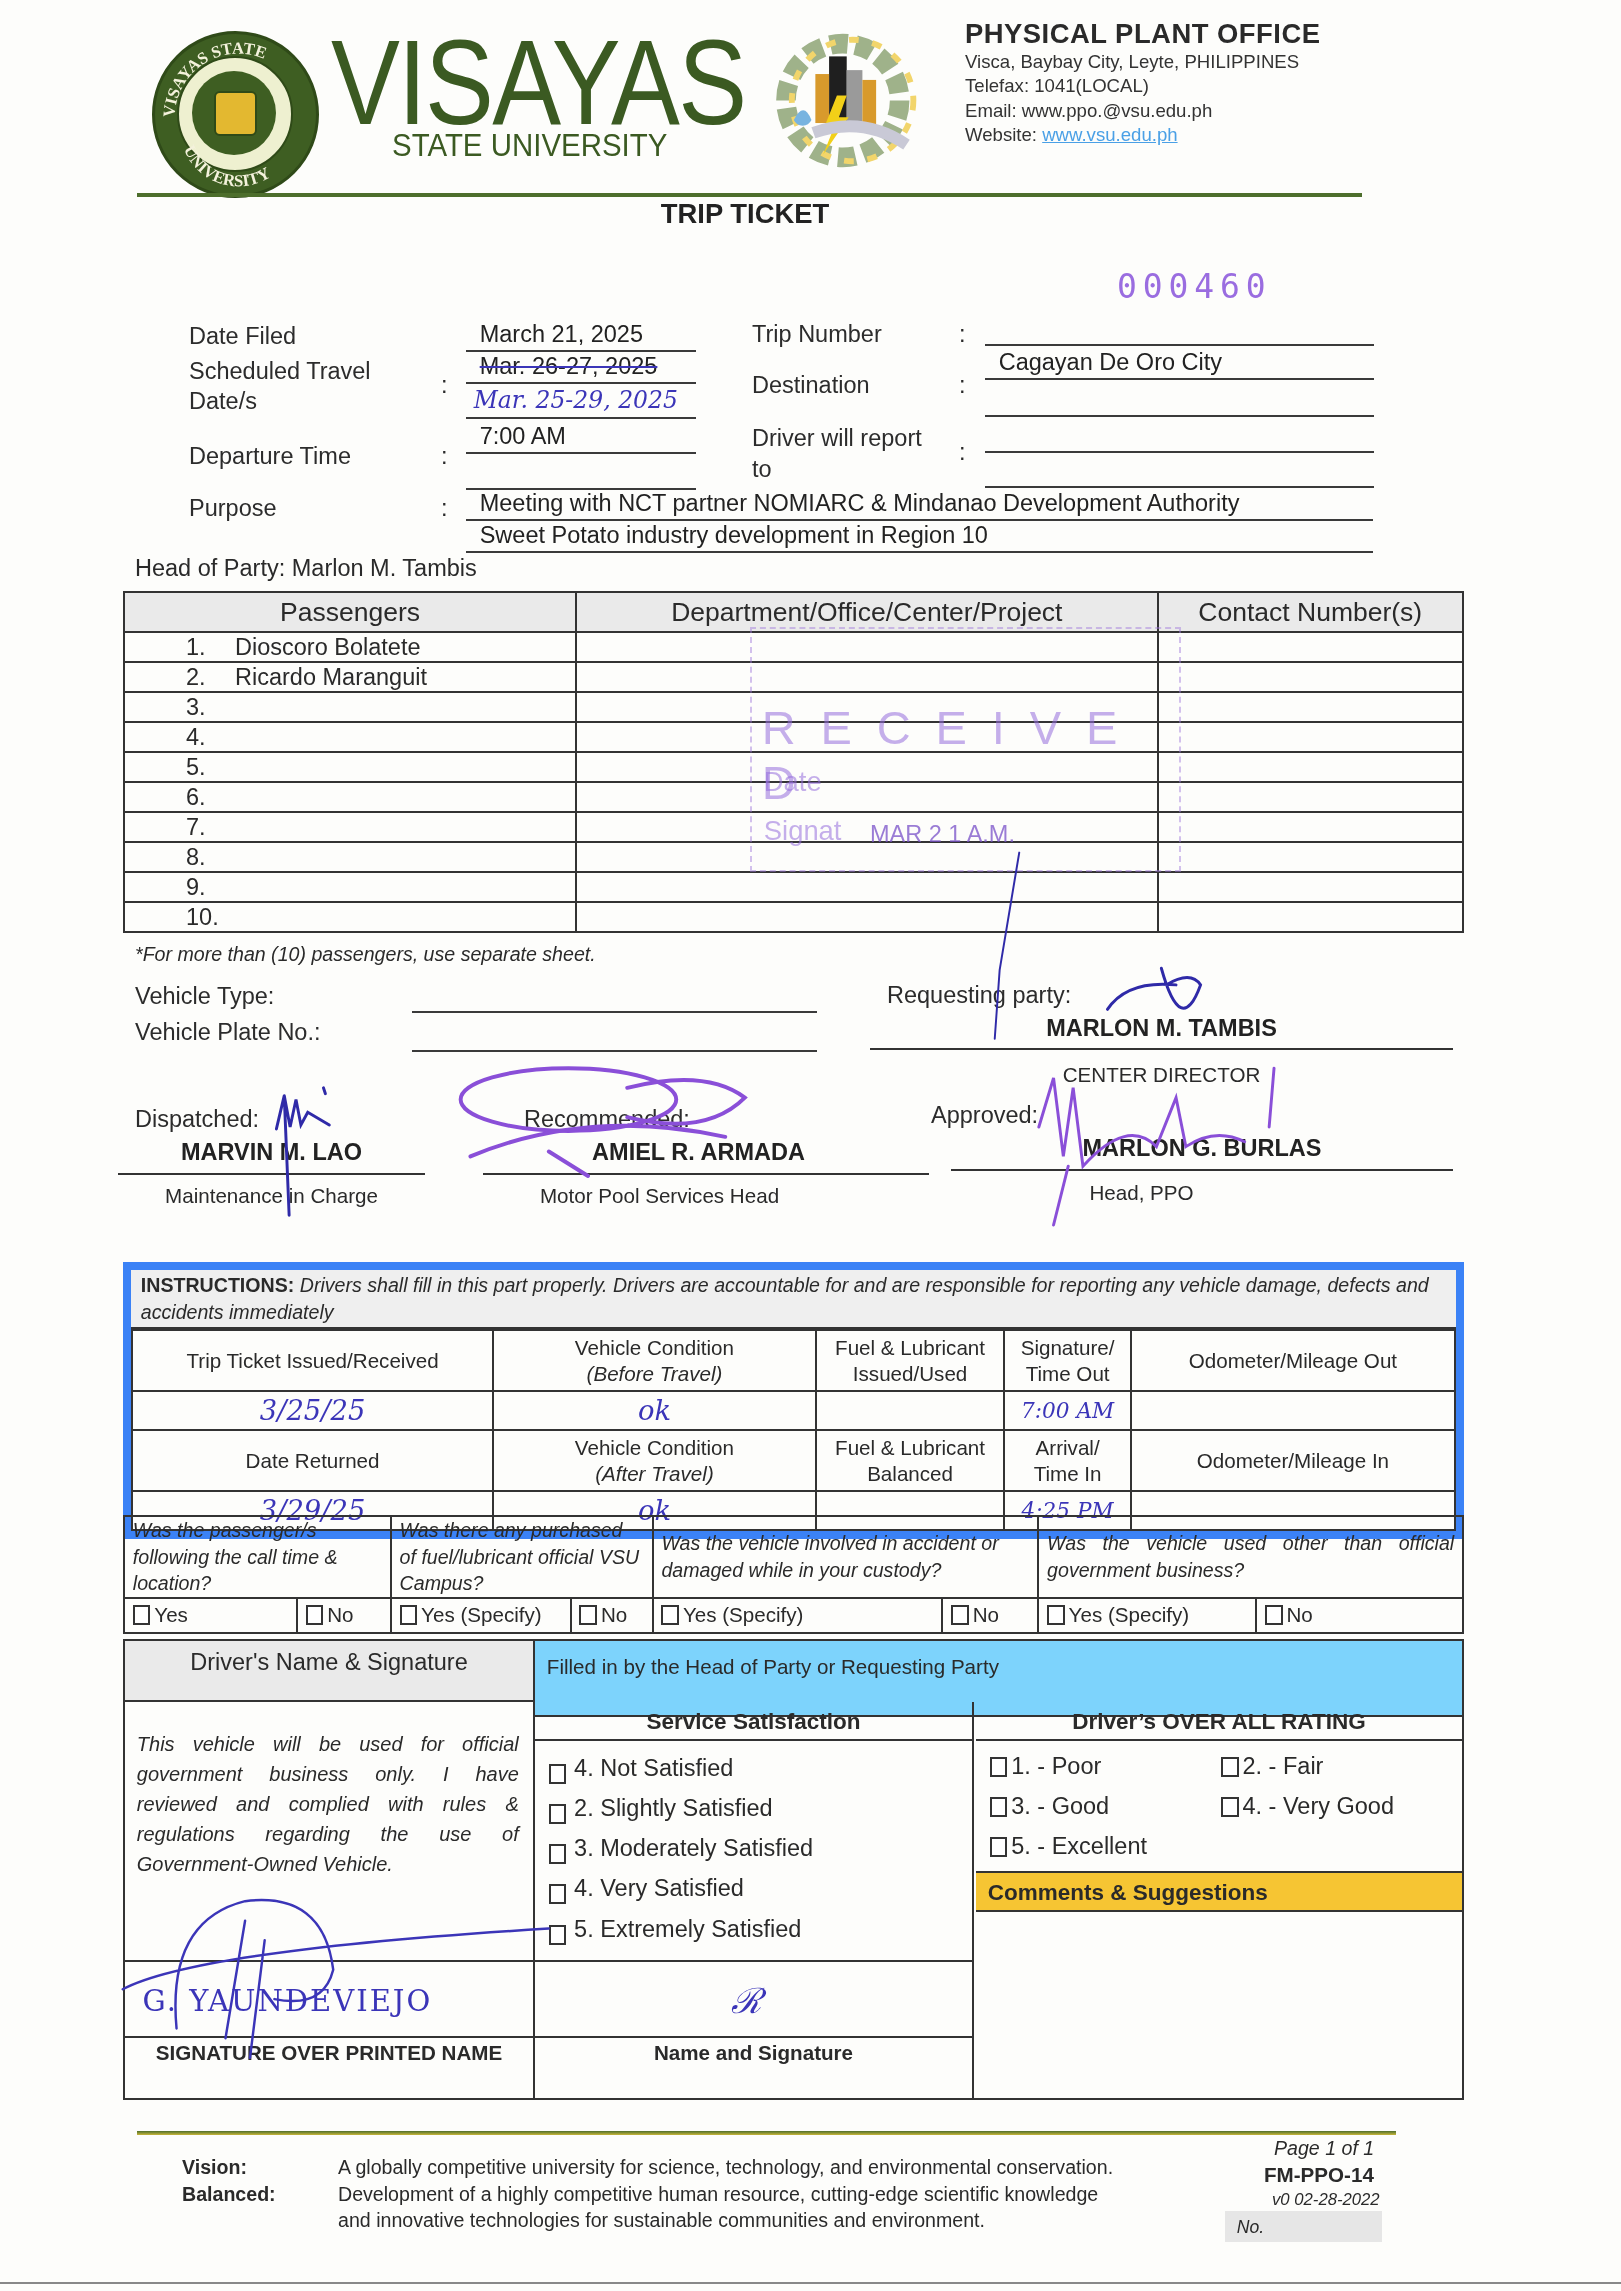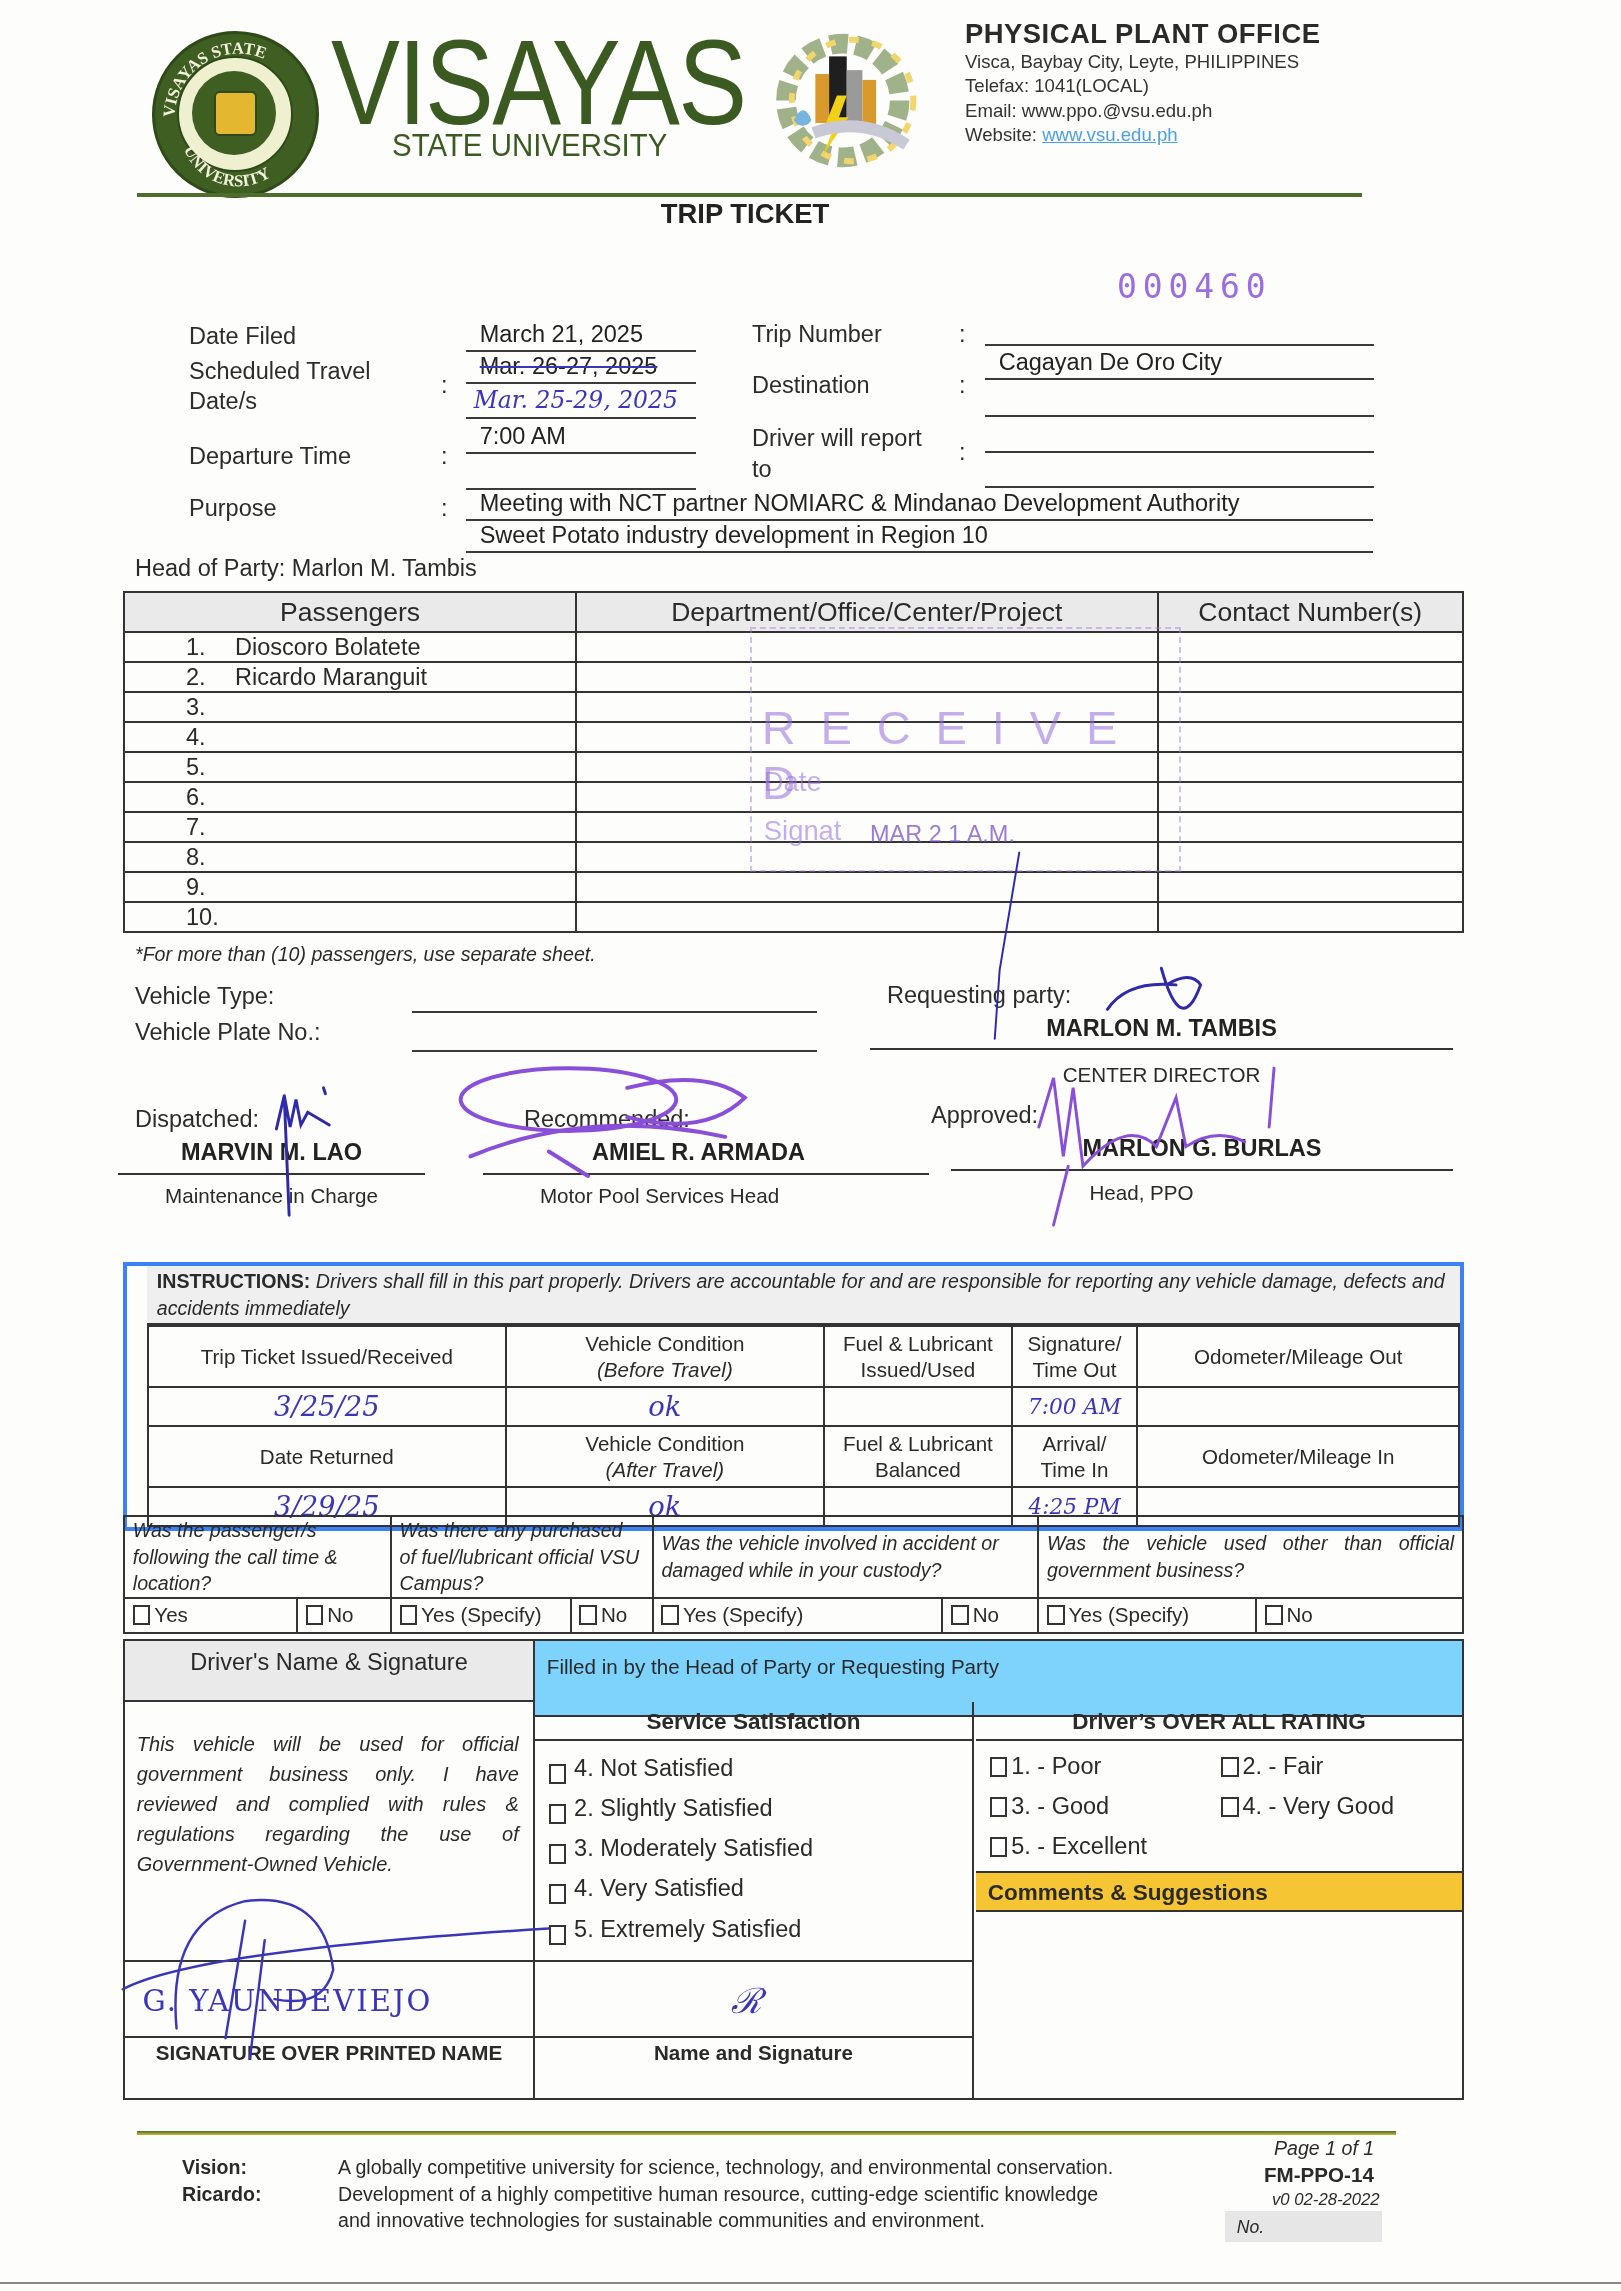--- a/index.html
+++ b/index.html
@@ -37,21 +37,21 @@
   #pax td, #pax th { border: 2px solid #333; height: 30px; font-size: 23.5px; font-weight: normal; }
   #pax th { background: #eaeaea; height: 40px; font-size: 26.5px; }
   #pax td.num { padding-left: 61px; }
   #pax td .n { display: inline-block; width: 49px; }
 
   
   .sig-name { font-weight: bold; font-size: 23.5px; color: #222; }
   .sig-role { font-size: 20.6px; color: #2a2a2a; }
 
   
-  #instr-box { left: 123px; top: 1262px; width: 1341px; border: 4px solid #3b82f6; padding-left: 20px; }
+  #instr-box { left: 123px; top: 1262px; width: 1341px; border: 8px solid #3b82f6; }
   #instr-head { background: #efefef; padding: 2px 9.8px 0 9.8px; font-size: 19.6px; line-height: 27.4px; font-style: italic; border-bottom: 2px solid #333; height: 59px; }
   #instr-head b { font-style: normal; }
   #trip-grid { width: 100%; }
   #trip-grid td { border: 2px solid #333; text-align: center; font-size: 20.6px; line-height: 25.5px; }
   #trip-grid tr.hdr td { height: 61px; }
   #trip-grid tr.vals td { height: 39px; font-size: 27.4px; }
 
   #q-grid { left: 123px; top: 1515px; width: 1341px; }
   #q-grid td { border: 2px solid #333; font-size: 19.6px; font-style: italic; line-height: 26.5px; padding: 0 7.8px; vertical-align: middle; }
   #q-grid tr.ans td { font-style: normal; height: 35px; font-size: 20.6px; }
@@ -390,21 +390,21 @@
   </div>
 </div>
 
 <svg class="abs ink" style="left:0;top:1862px;pointer-events:none" width="686" height="235" viewBox="0 0 700 240">
   <path d="M 125 130 Q 200 90 560 68 M 180 170 Q 170 60 250 40 Q 330 30 340 110 Q 330 150 280 140 M 250 60 L 230 180 M 270 80 L 255 200" stroke="#3b35b8" stroke-width="2.5"></path>
 </svg>
 
 <div id="foot-rule" class="abs"></div>
 <div class="abs foot-lbl" style="top:2156px">Vision:</div>
 <div class="abs foot-txt" style="top:2156px">A globally competitive university for science, technology, and environmental conservation.</div>
-<div class="abs foot-lbl" style="top:2183px">Ricardo:</div>
+<div class="abs foot-lbl" style="top:2183px">Balanced:</div>
 <div class="abs foot-txt" style="top:2183px">Development of a highly competitive human resource, cutting-edge scientific knowledge</div>
 <div class="abs foot-txt" style="top:2209px">and innovative technologies for sustainable communities and environment.</div>
 <div id="page-of" class="abs">Page 1 of 1</div>
 <div id="form-code" class="abs">FM-PPO-14</div>
 <div id="form-ver" class="abs">v0 02-28-2022</div>
 <div id="no-box" class="abs">No.</div>
 <div id="bottom-rule" class="abs"></div>
 
 
 </body></html>

